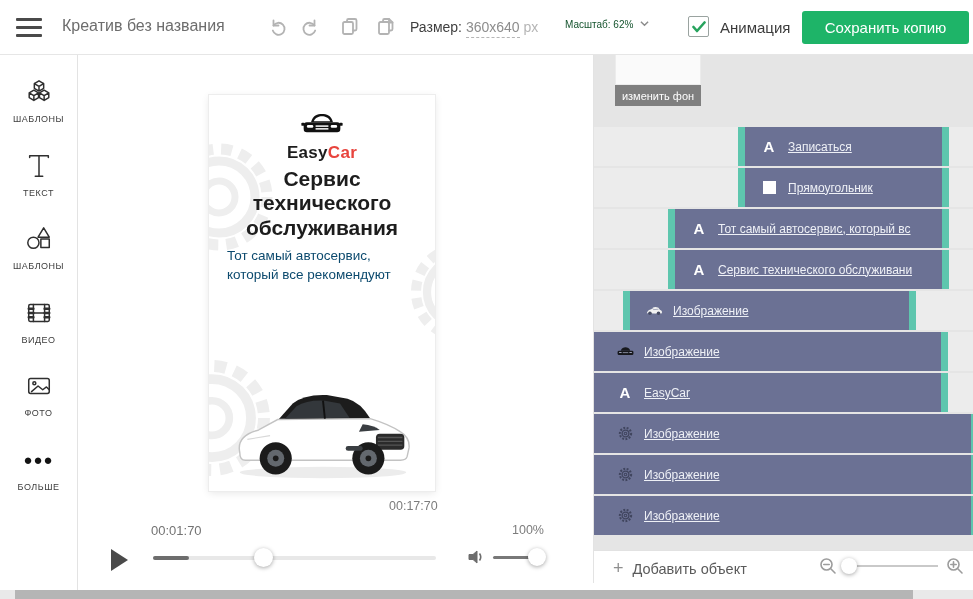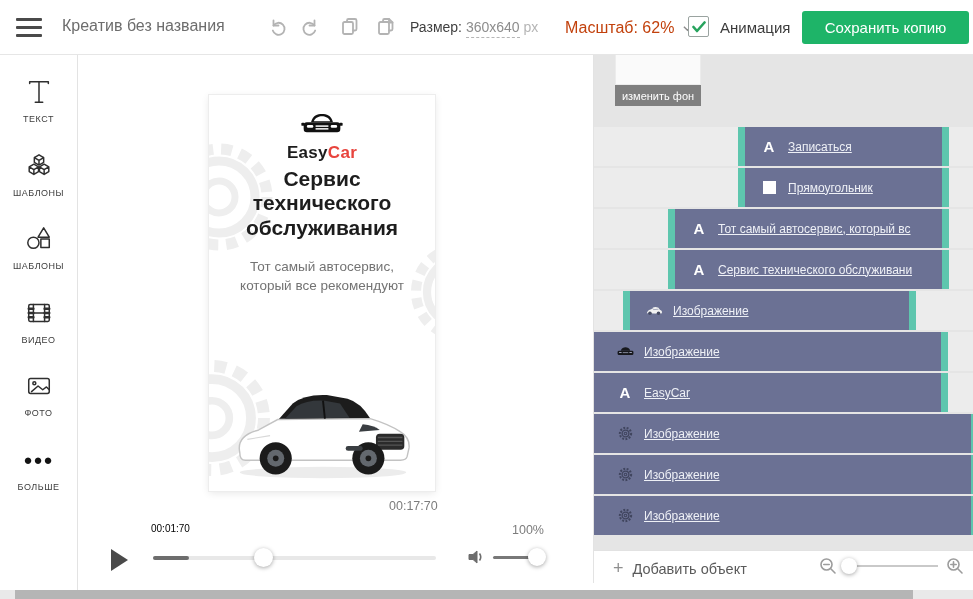--- a/index.html
+++ b/index.html
@@ -9,21 +9,21 @@
   
   .topbar { position:absolute; left:0; top:0; width:973px; height:55px; background:#fff; border-bottom:1px solid #e6e6e6; z-index:30; }
   .hamburger { position:absolute; left:16px; top:18px; width:26px; height:19px; cursor:pointer; }
   .hamburger span { display:block; height:3px; background:#4a4a4a; margin-bottom:5px; border-radius:1px; }
   .doc-title { position:absolute; left:62px; top:17px; font-size:16px; color:#6d6d6d; }
   .tb-icon { position:absolute; top:17px; width:20px; height:20px; }
   .tb-icon svg { width:20px; height:20px; stroke:#b3b3b3; fill:none; stroke-width:1.8; stroke-linecap:round; stroke-linejoin:round; }
   .size-group { position:absolute; left:410px; top:19px; font-size:14px; color:#3f3f3f; }
   .size-value { color:#8d8d8d; border-bottom:1px dashed #b5b5b5; padding-bottom:2px; cursor:pointer; }
   .size-unit { color:#b5b5b5; }
-  .scale-group { position:absolute; left:565px; top:19px; font-size:16px; color:#c2410c; cursor:pointer;text-align:center; }
+  .scale-group { position:absolute; left:565px; top:19px; font-size:10px; color:#14532d; cursor:pointer;text-align:center; }
   .chev { display:inline-block; margin-left:4px; width:9px; height:9px; }
   .chev svg { width:9px; height:9px; stroke:#8c8c8c; fill:none; stroke-width:1.6; }
   .anim-check { position:absolute; left:688px; top:16px; width:21px; height:21px; border:1.5px solid #9aa3a0; border-radius:2px; background:#fff; cursor:pointer; display:flex; align-items:center; justify-content:center; }
   .anim-check svg { width:14px; height:12px; stroke:#27a35d; stroke-width:2.6; fill:none; stroke-linecap:round; stroke-linejoin:round; }
   .anim-label { position:absolute; left:720px; top:19px; font-size:15px; color:#3c3c3c; }
   .save-btn { position:absolute; left:802px; top:11px; width:167px; height:33px; background:#1eb468; color:#fff; font-size:15px; border:none; border-radius:3px; display:flex; align-items:center; justify-content:center; cursor:pointer; font-family:"Liberation Sans", sans-serif; }
 
   
   .sidebar { position:absolute; left:0; top:55px; width:78px; height:535px; background:#fff; border-right:1px solid #e3e3e3; display:flex; flex-direction:column; align-items:center; padding-top:22px; z-index:20; }
   .side-item { width:78px; height:73.5px; display:flex; flex-direction:column; align-items:center; justify-content:flex-start; cursor:pointer; }
@@ -35,26 +35,26 @@
   
   .main { position:absolute; left:79px; top:55px; width:514px; height:535px; background:#fff; }
   .canvas-card { position:absolute; left:130px; top:40px; width:226px; height:396px; background:#fff; box-shadow:0 0 0 1px #ededed, 0 2px 8px rgba(0,0,0,.10); overflow:hidden; }
   .gear { position:absolute; opacity:1; }
   .gear circle { fill:none; stroke:#eeeeee; }
   .logo-wrap { position:absolute; left:0; top:16px; width:226px; text-align:center; }
   .logo-car { width:44px; height:26px; }
   .logo-text { margin-top:2px; font-size:17px; font-weight:bold; color:#1c1c1c; letter-spacing:.3px; }
   .logo-text .red { color:#e8443d; }
   .canvas-heading { position:absolute; left:8px; top:72px; width:210px; text-align:center; font-size:21px; line-height:1.16; font-weight:bold; color:#1d1d1d; }
-  .canvas-sub { position:absolute; left:18px; top:163px; width:190px; text-align:center; font-size:13.5px; line-height:1.38; color:#737373; }
+  .canvas-sub { position:absolute; left:18px; top:152px; width:190px; font-size:13.5px; line-height:1.38; color:#0c4a6e; }
   .car-photo { position:absolute; left:18px; top:282px; width:192px; height:104px; }
 
   
   .play-btn { position:absolute; left:32px; top:494px; width:0; height:0; border-left:17px solid #4a4a4a; border-top:11px solid transparent; border-bottom:11px solid transparent; cursor:pointer; }
-  .time-cur { position:absolute; left:72px; top:468px; font-size:10px; color:#000000; }
+  .time-cur { position:absolute; left:72px; top:468px; font-size:13px; color:#737373; }
   .time-total { position:absolute; left:310px; top:444px; width:47px; text-align:right; font-size:12.5px; color:#7c7c7c; }
   .seek-track { position:absolute; left:74px; top:501px; width:283px; height:4px; background:#e8e8e8; border-radius:2px; cursor:pointer; }
   .seek-fill { position:absolute; left:0; top:0; height:4px; width:36px; background:#6d6d6d; border-radius:2px; }
   .seek-thumb { position:absolute; left:101px; top:-8px; width:19px; height:19px; background:#fff; border-radius:50%; box-shadow:0 1px 4px rgba(0,0,0,.35); }
   .vol-icon { position:absolute; left:389px; top:494px; width:17px; height:16px; }
   .vol-icon svg { width:17px; height:16px; fill:#6d6d6d; stroke:#6d6d6d; }
   .vol-track { position:absolute; left:414px; top:501px; width:45px; height:3px; background:#787878; border-radius:2px; cursor:pointer; }
   .vol-thumb { position:absolute; right:-8px; top:-8px; width:18px; height:18px; background:#fff; border-radius:50%; box-shadow:0 1px 4px rgba(0,0,0,.35); }
   .vol-label { position:absolute; left:426px; top:468px; width:46px; text-align:center; font-size:12.5px; color:#7c7c7c; }
 
@@ -149,34 +149,34 @@
     </div>
     <div class="anim-label">Анимация</div>
 
     <button class="save-btn">Сохранить копию</button>
   </div>
 
   <div class="sidebar">
     <div class="side-item">
       <span class="sicon">
         <svg viewBox="0 0 30 30" width="28" height="28">
-            <path d="M5 6 V4 H25 V6 M15 4 V26 M11 26 H19"></path>
-          </svg>
-      </span>
-      <span class="slabel">ТЕКСТ</span>
-    </div>
-    <div class="side-item">
-      <span class="sicon">
-        <svg viewBox="0 0 30 30" width="28" height="28">
             <path d="M15 3 l5 3 v5 l-5 3 l-5 -3 v-5 z M10 6 l5 3 l5 -3 M15 9 v5"></path>
             <path d="M9.5 13 l5 3 v5 l-5 3 l-5 -3 v-5 z M4.5 16 l5 3 l5 -3 M9.5 19 v5"></path>
             <path d="M20.5 13 l5 3 v5 l-5 3 l-5 -3 v-5 z M15.5 16 l5 3 l5 -3 M20.5 19 v5"></path>
           </svg>
       </span>
       <span class="slabel">ШАБЛОНЫ</span>
+    </div>
+    <div class="side-item">
+      <span class="sicon">
+        <svg viewBox="0 0 30 30" width="28" height="28">
+            <path d="M5 6 V4 H25 V6 M15 4 V26 M11 26 H19"></path>
+          </svg>
+      </span>
+      <span class="slabel">ТЕКСТ</span>
     </div>
     <div class="side-item">
       <span class="sicon">
         <svg viewBox="0 0 30 30" width="28" height="28">
             <polygon points="20,3 26,13 14,13"></polygon>
             <circle cx="9" cy="19" r="6"></circle>
             <rect x="17" y="15" width="9" height="9"></rect>
           </svg>
       </span>
       <span class="slabel">ШАБЛОНЫ</span>

